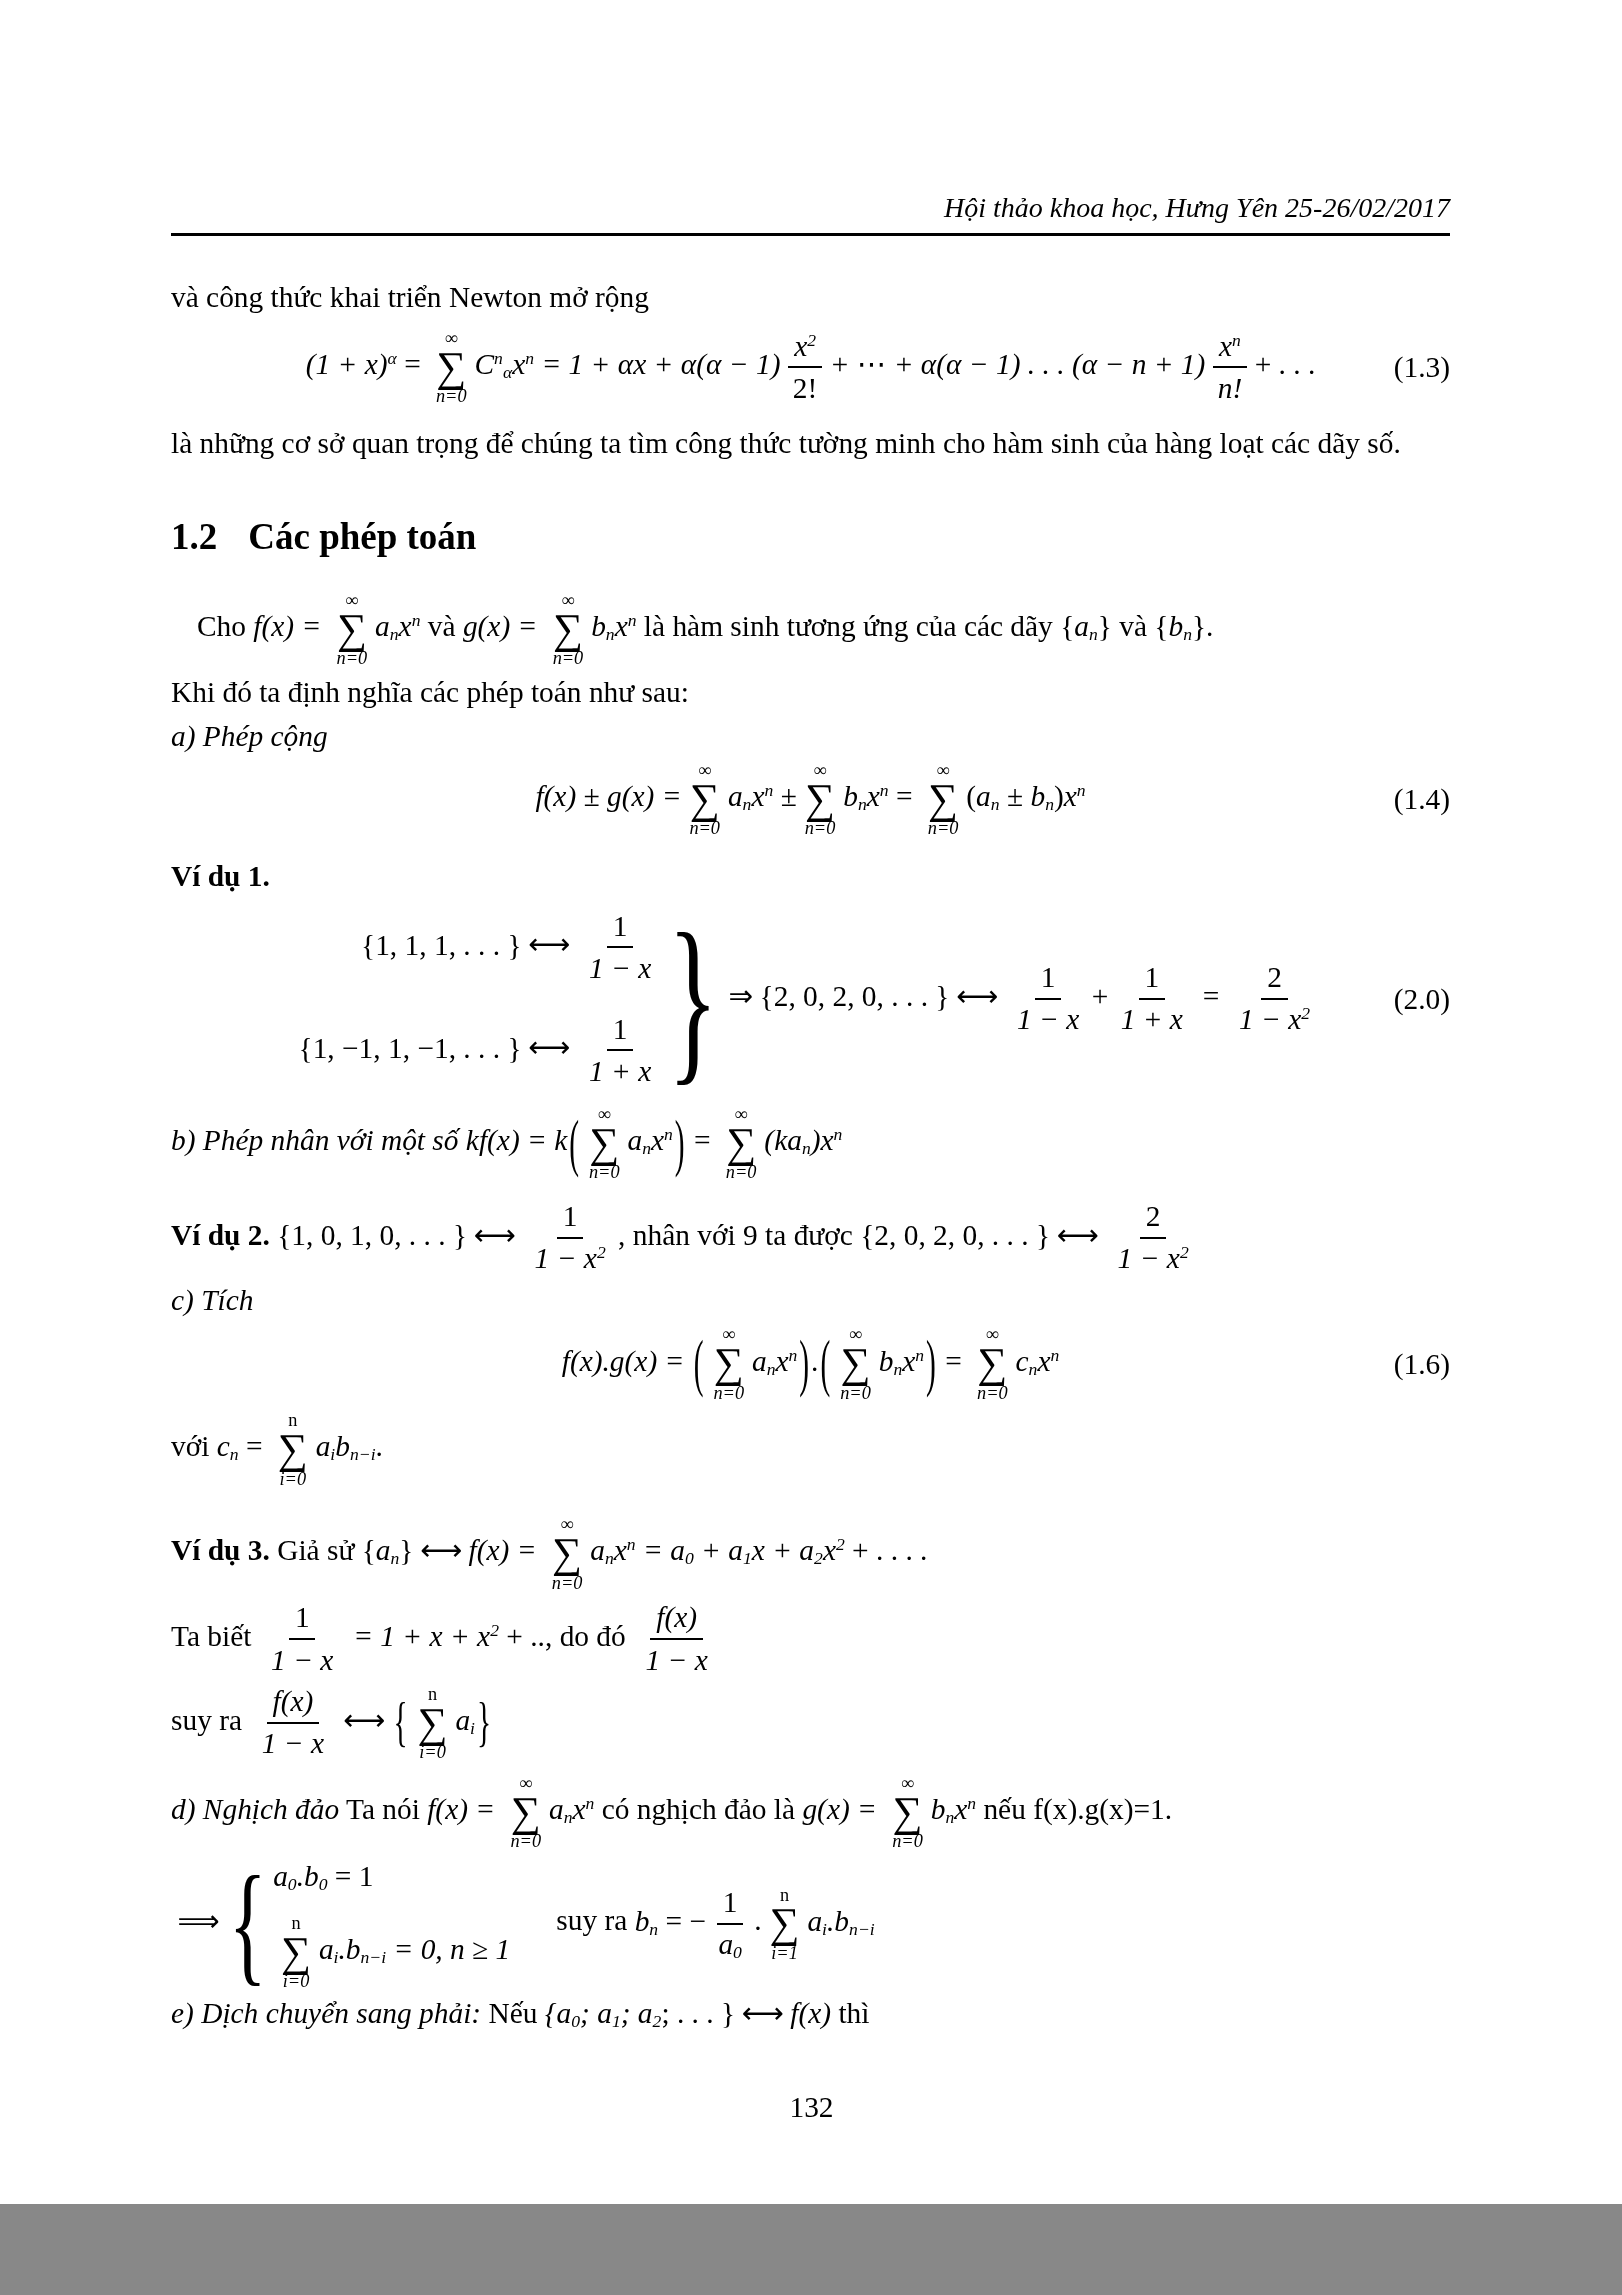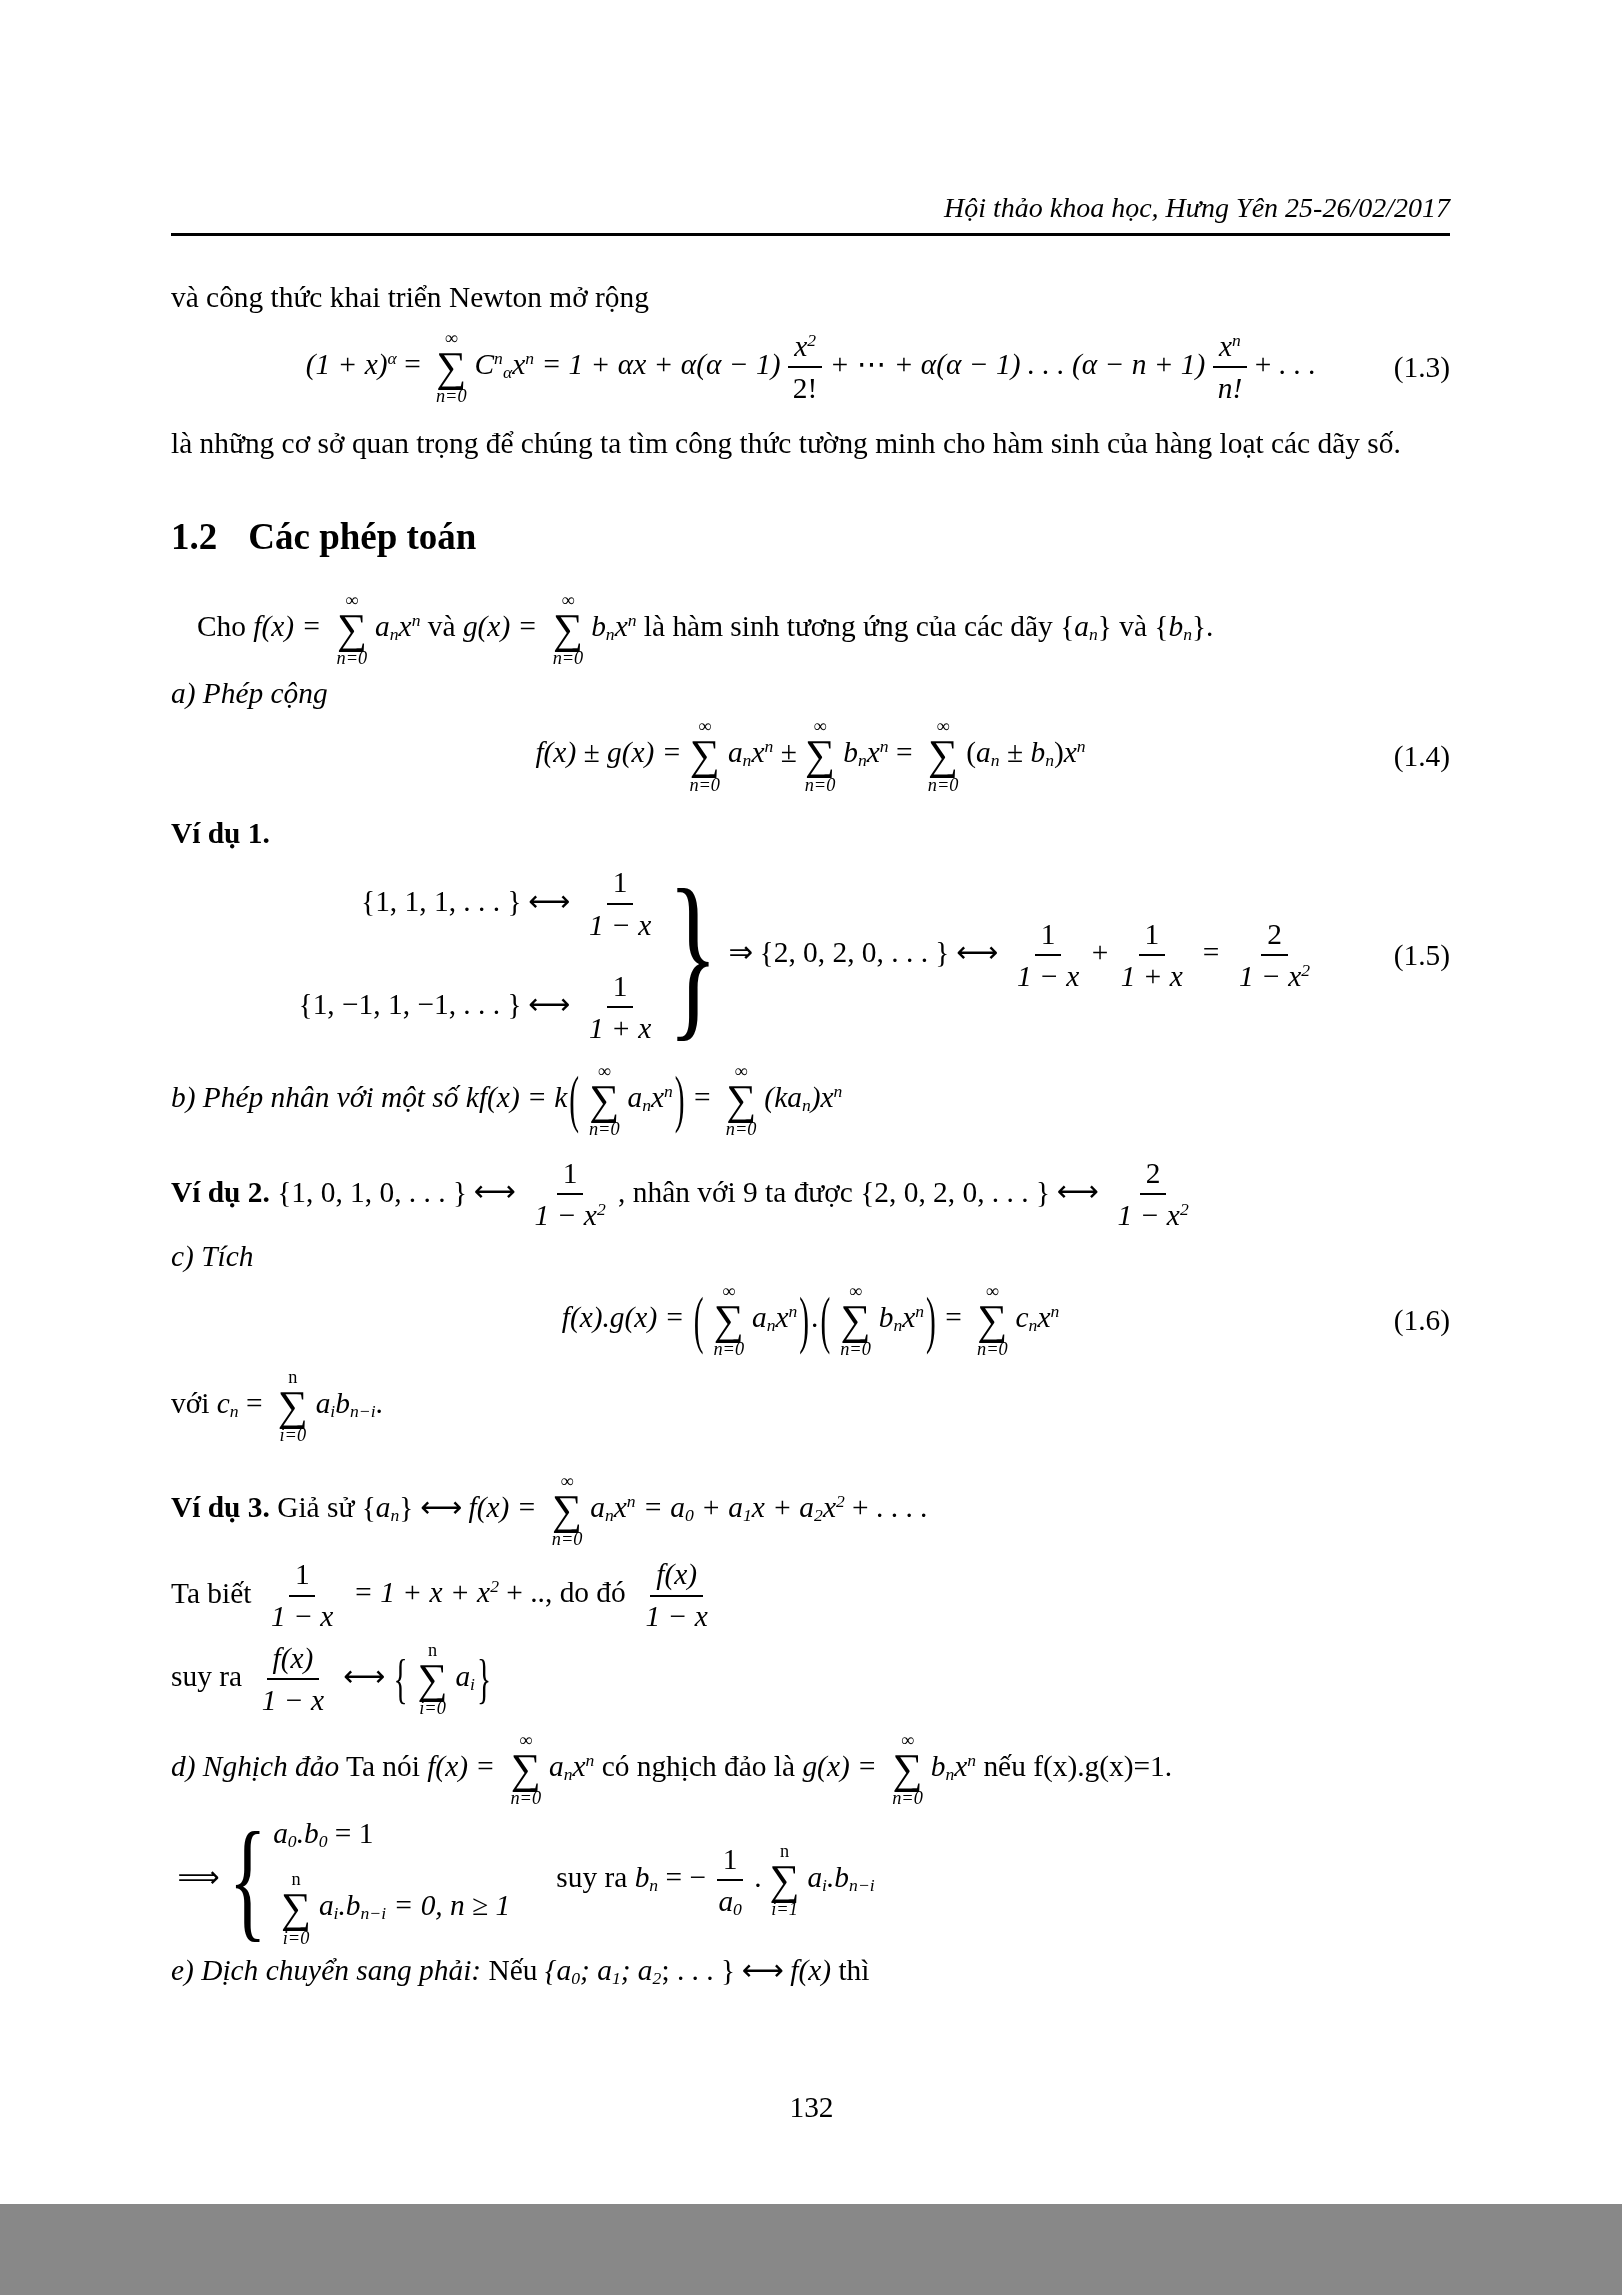--- a/index.html
+++ b/index.html
@@ -94,20 +94,21 @@
   <div class="ln p3l1"><span class="up">Cho </span><span class="it">f(x) = </span><span class="sum">
           <span class="st">∞</span>
           <span class="sg">∑</span>
           <span class="sb">n=0</span>
         </span><span><span class="it">a</span><sub>n</sub><span class="it">x</span><sup>n</sup></span><span class="up"> và </span><span class="it">g(x) = </span><span class="sum">
           <span class="st">∞</span>
           <span class="sg">∑</span>
           <span class="sb">n=0</span>
         </span><span><span class="it">b</span><sub>n</sub><span class="it">x</span><sup>n</sup></span><span class="up"> là hàm sinh tương ứng của các dãy </span><span><span class="up">{</span><span class="it">a</span><sub>n</sub><span class="up">}</span></span><span class="up"> và </span><span><span class="up">{</span><span class="it">b</span><sub>n</sub><span class="up">}</span></span><span class="up">.</span></div>
 
+  <div class="ln p3l2">Khi đó ta định nghĩa các phép toán như sau:</div>
   <div class="ln lblA bi">a) Phép cộng</div>
 
   <div class="deq eq14">
     <span class="mrow"><span class="it">f(x) ± g(x) =</span><span class="sum">
             <span class="st">∞</span>
             <span class="sg">∑</span>
             <span class="sb">n=0</span>
           </span><span><span class="it">a</span><sub>n</sub><span class="it">x</span><sup>n</sup></span> <span class="up">±</span><span class="sum">
             <span class="st">∞</span>
             <span class="sg">∑</span>
@@ -135,21 +136,21 @@
           </span><span class="brace15">}</span><span class="ar">⇒</span><span class="up">{2, 0, 2, 0, . . . }</span><span class="ar">⟷</span><span class="fr">
             <span class="fn up">1</span>
             <span class="fd it">1 − x</span>
           </span><span class="up">+</span><span class="fr">
             <span class="fn up">1</span>
             <span class="fd it">1 + x</span>
           </span><span class="up"> = </span><span class="fr">
             <span class="fn up">2</span>
             <span class="fd"><span class="it">1 − x</span><sup>2</sup></span>
           </span></span>
-    <span class="tag">(1.5)</span>
+    <span class="tag">(2.0)</span>
   </div>
 
   <div class="ln bline"><span class="bi">b) Phép nhân với một số</span><span class="it"> kf(x) = k</span><span class="bp">(</span><span class="sum">
           <span class="st">∞</span>
           <span class="sg">∑</span>
           <span class="sb">n=0</span>
         </span><span><span class="it">a</span><sub>n</sub><span class="it">x</span><sup>n</sup></span><span class="bp">)</span><span class="up"> = </span><span class="sum">
           <span class="st">∞</span>
           <span class="sg">∑</span>
           <span class="sb">n=0</span>

